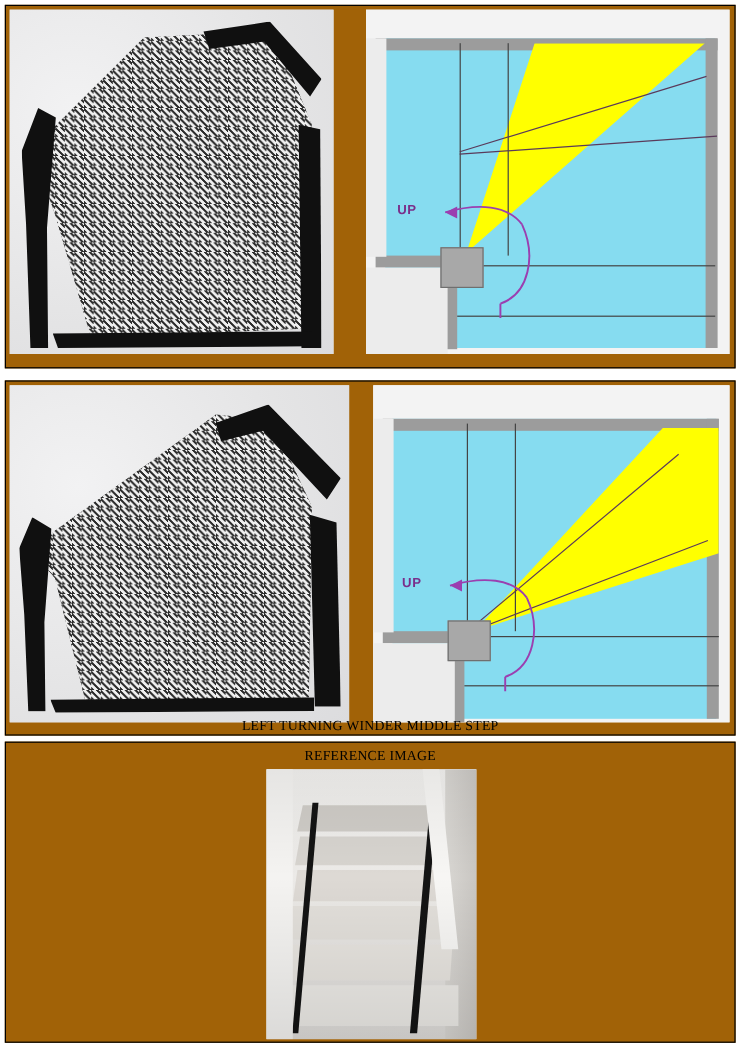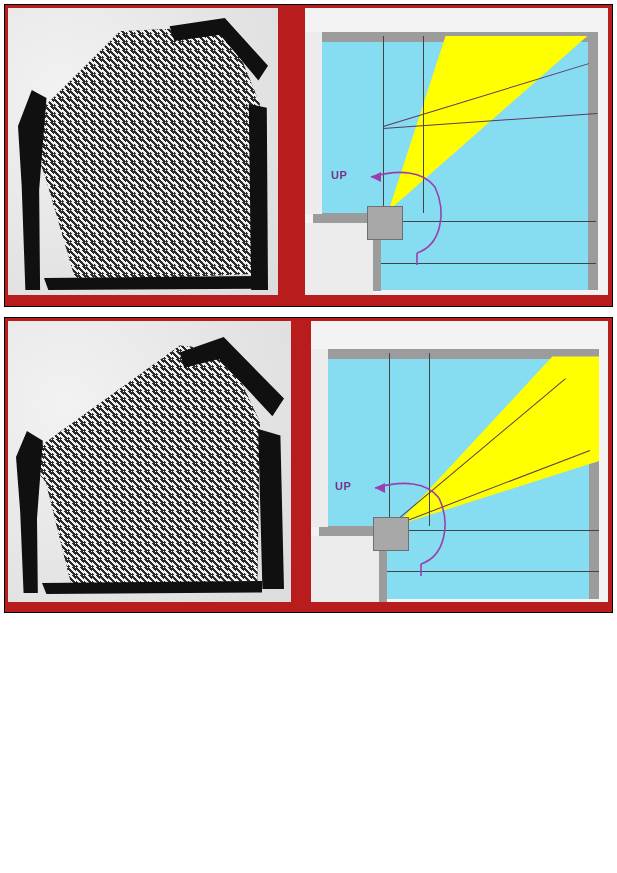--- a/index.html
+++ b/index.html
@@ -14,21 +14,21 @@
     width:617px;height:873px;
     box-sizing:border-box;
   }
 
   .panel{
     position:absolute;
     left:4px;
     width:609px;
     box-sizing:border-box;
     border:1.5px solid #000;
-    background:#b91c1c;
+    background:#a16207;
   }
   #panel-upper{top:4px;height:303px;}
   #panel-middle{top:317px;height:296px;}
   #panel-reference{top:618px;height:251px;}
 
   .caption{
     position:absolute;
     left:0;right:0;
     text-align:center;
     font-size:11.5px;
@@ -220,16 +220,42 @@
 
       <svg style="position:absolute;left:40px;top:145px;width:120px;height:115px;overflow:visible;">
         <path d="M70,98 C94,90 100,58 88,32" stroke="#9b3fb0" stroke-width="1.6" fill="none"></path>
         <path d="M88,32 C76,16 52,14 24,22" stroke="#9b3fb0" stroke-width="1.6" fill="none"></path>
         <polygon points="24,22 34,17 34,27" fill="#9b3fb0"></polygon>
         <line x1="70" y1="98" x2="70" y2="110" stroke="#9b3fb0" stroke-width="1.6"></line>
       </svg>
       <div class="uplabel" style="left:24px;top:159px;">UP</div>
     </div>
 
+    <div class="caption" style="top:281px;">LEFT TURNING WINDER MIDDLE STEP</div>
   </div>
 
+  <div class="panel" id="panel-reference">
+    <div class="caption" style="top:5px;">REFERENCE IMAGE</div>
+
+    <div class="refphoto" style="left:217px;top:22px;width:175px;height:225px;">
+
+      <div style="position:absolute;inset:0;background:linear-gradient(180deg,#f2f1ef 0%,#e9e7e4 55%,#dedcd9 100%);"></div>
+
+      <div style="position:absolute;right:0;top:0;width:26px;height:100%;background:linear-gradient(90deg,#d9d7d3,#c9c6c2);"></div>
+
+      <div style="position:absolute;left:28px;top:30px;width:110px;height:22px;background:#cfccc7;transform:skewX(-12deg);"></div>
+      <div style="position:absolute;left:26px;top:56px;width:116px;height:24px;background:#d7d4cf;transform:skewX(-10deg);"></div>
+      <div style="position:absolute;left:24px;top:84px;width:122px;height:26px;background:#ddd9d4;transform:skewX(-8deg);"></div>
+      <div style="position:absolute;left:20px;top:114px;width:130px;height:28px;background:#e2dfda;transform:skewX(-6deg);"></div>
+      <div style="position:absolute;left:16px;top:146px;width:138px;height:30px;background:#e7e4df;transform:skewX(-4deg);"></div>
+      <div style="position:absolute;left:10px;top:180px;width:150px;height:34px;background:#eceae6;"></div>
+
+      <div style="position:absolute;left:30px;top:28px;width:5px;height:192px;background:#141414;transform:skewX(-5deg);"></div>
+      <div style="position:absolute;left:128px;top:28px;width:6px;height:192px;background:#141414;transform:skewX(-5deg);"></div>
+
+      <div style="position:absolute;left:138px;top:0;width:14px;height:150px;background:#f7f6f4;transform:skewX(6deg);"></div>
+      <div style="position:absolute;left:0;top:0;width:22px;height:225px;background:#f4f3f1;"></div>
+
+      <div style="position:absolute;inset:0;background:linear-gradient(180deg,rgba(0,0,0,.06),rgba(0,0,0,0) 40%,rgba(0,0,0,.1));"></div>
+    </div>
+  </div>
 
 </div>
 
 </body></html>

